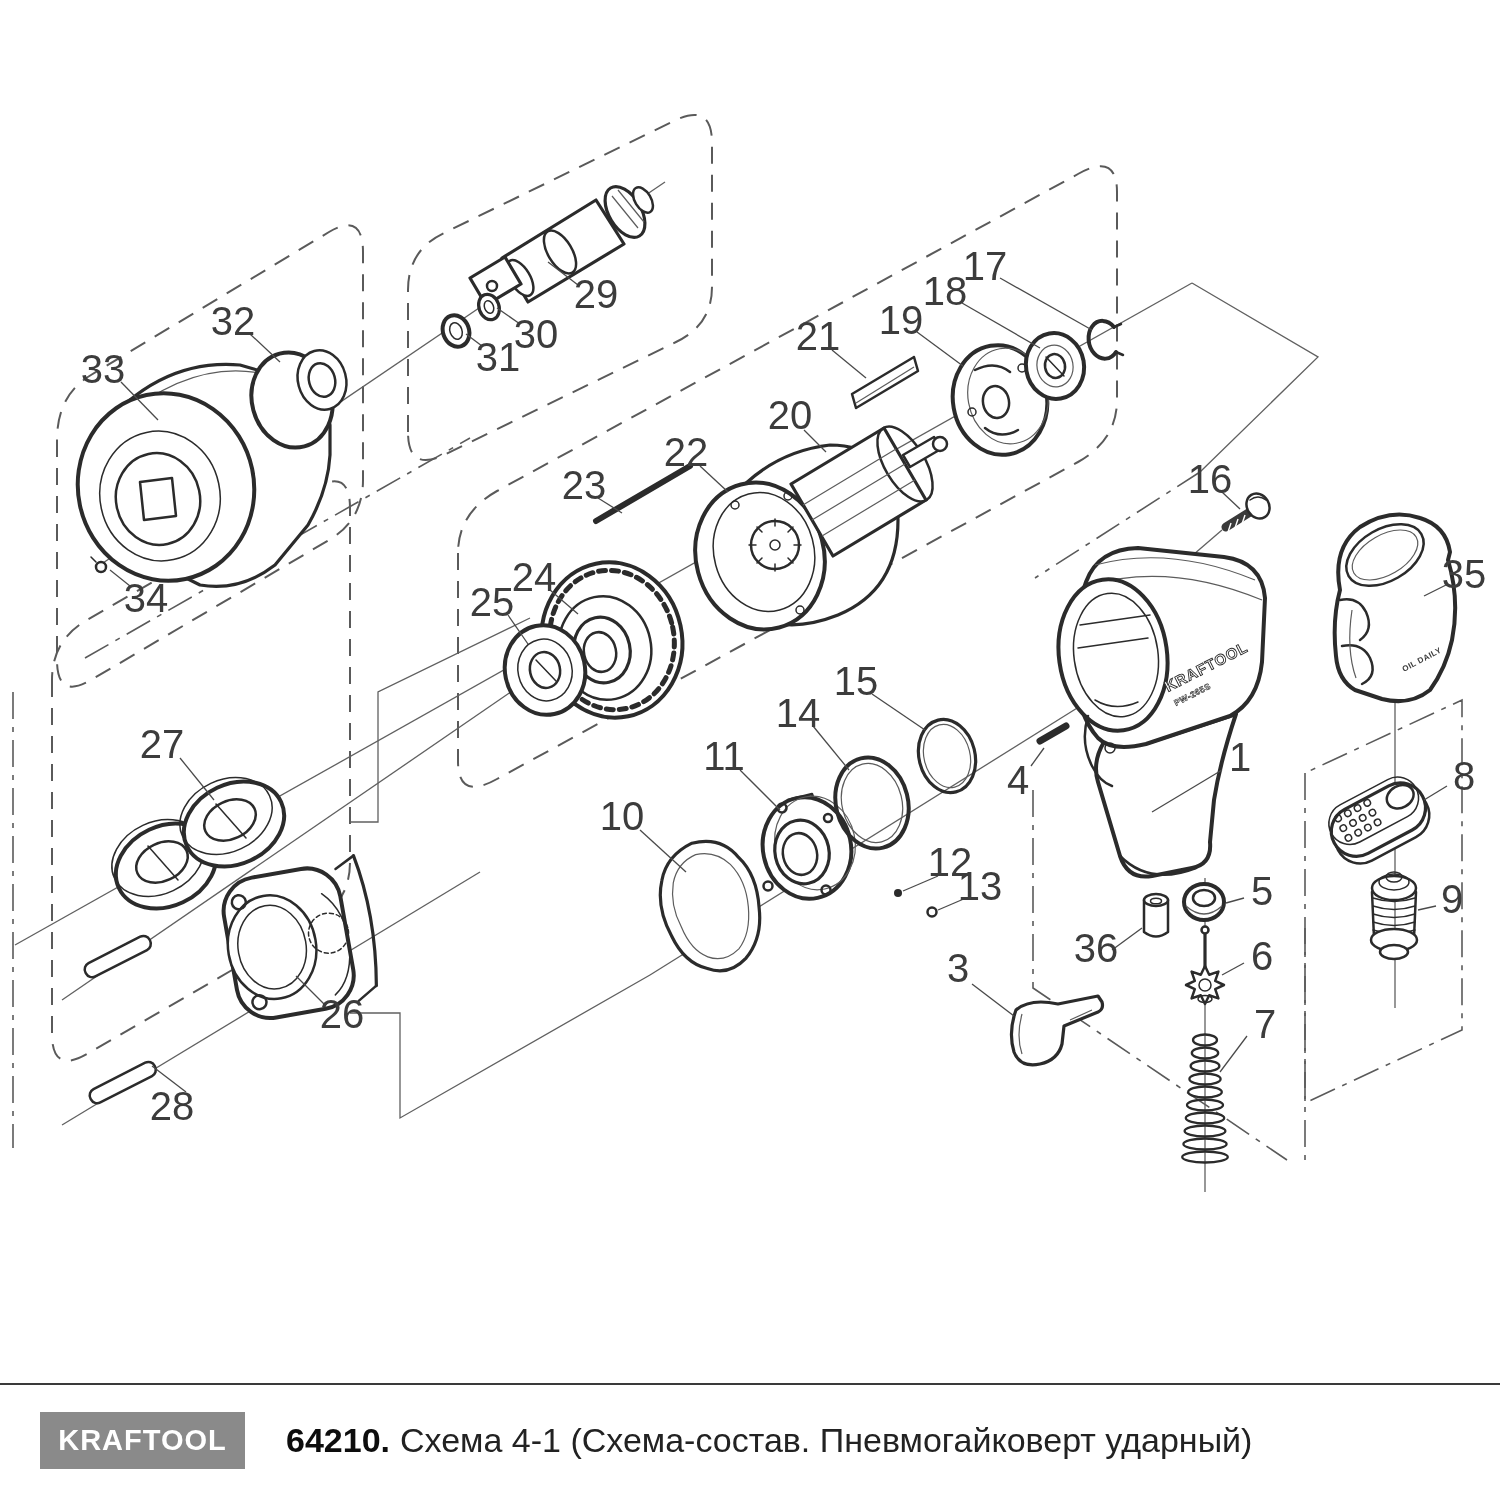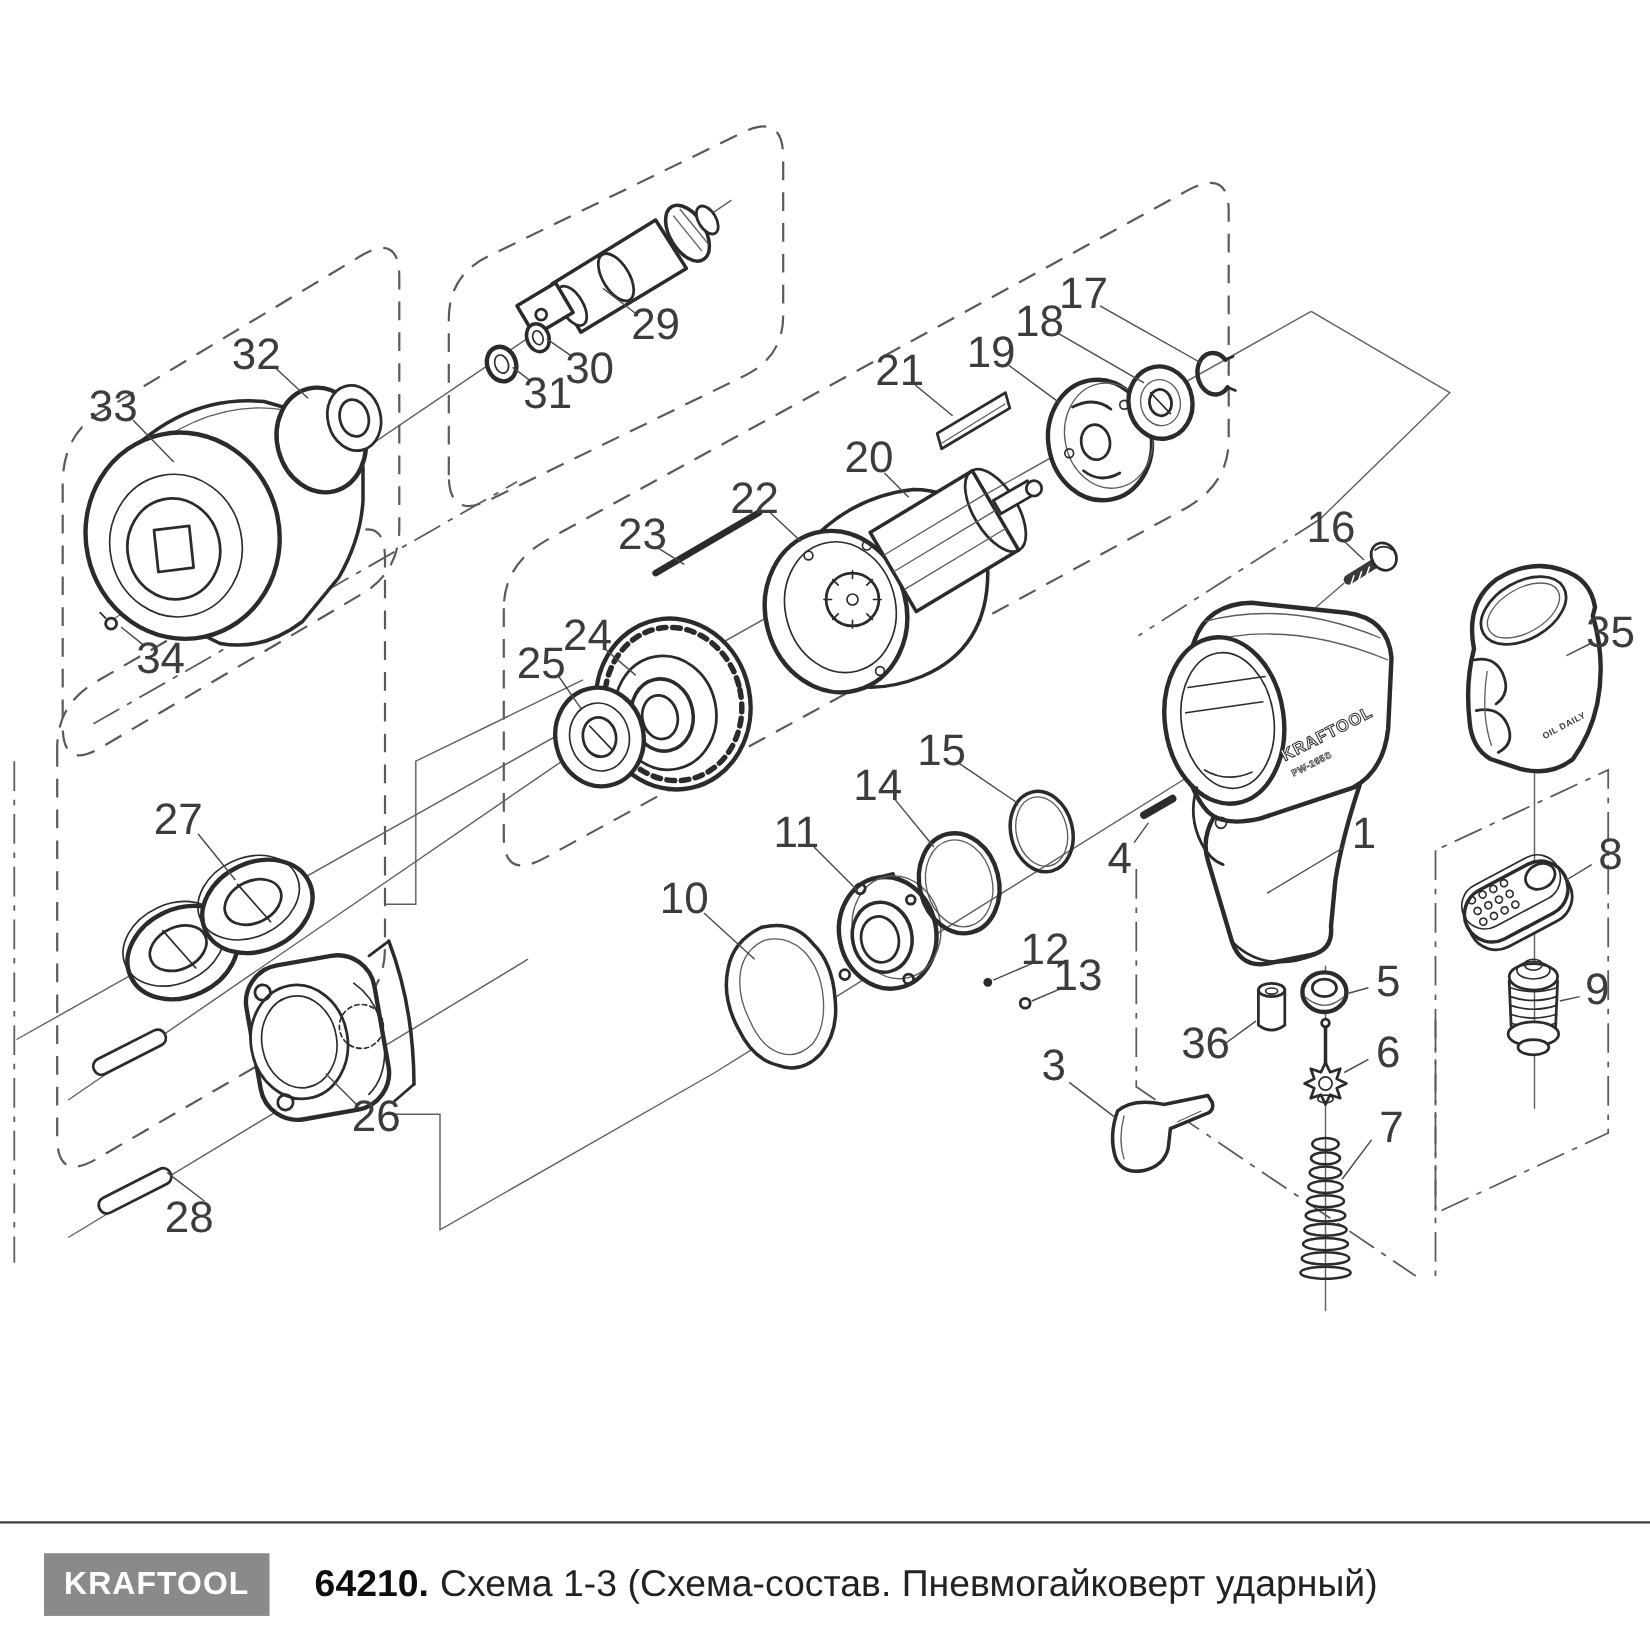--- a/index.html
+++ b/index.html
@@ -403,17 +403,17 @@
         <line x1="1112" y1="950" x2="1142" y2="928" class="leader"></line>
         <text x="1096" y="962" class="plabel">36</text>
       </g>
 </svg>
 
 <div class="footer">
   <div class="logo">
     <span>KRAFTOOL</span>
   </div>
   <div class="caption">
-    <b>64210.</b><span>Схема 1-3 (Схема-состав. Пневмогайковерт ударный)</span>
+    <b>64210.</b><span>Схема 4-1 (Схема-состав. Пневмогайковерт ударный)</span>
   </div>
 </div>
 
 </div>
 
 </body></html>

